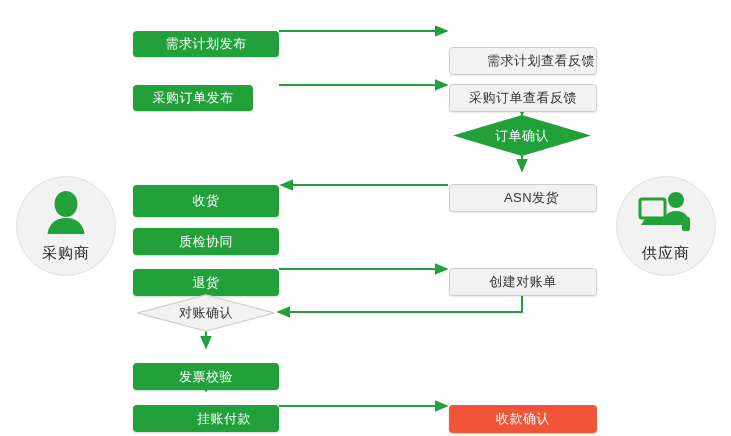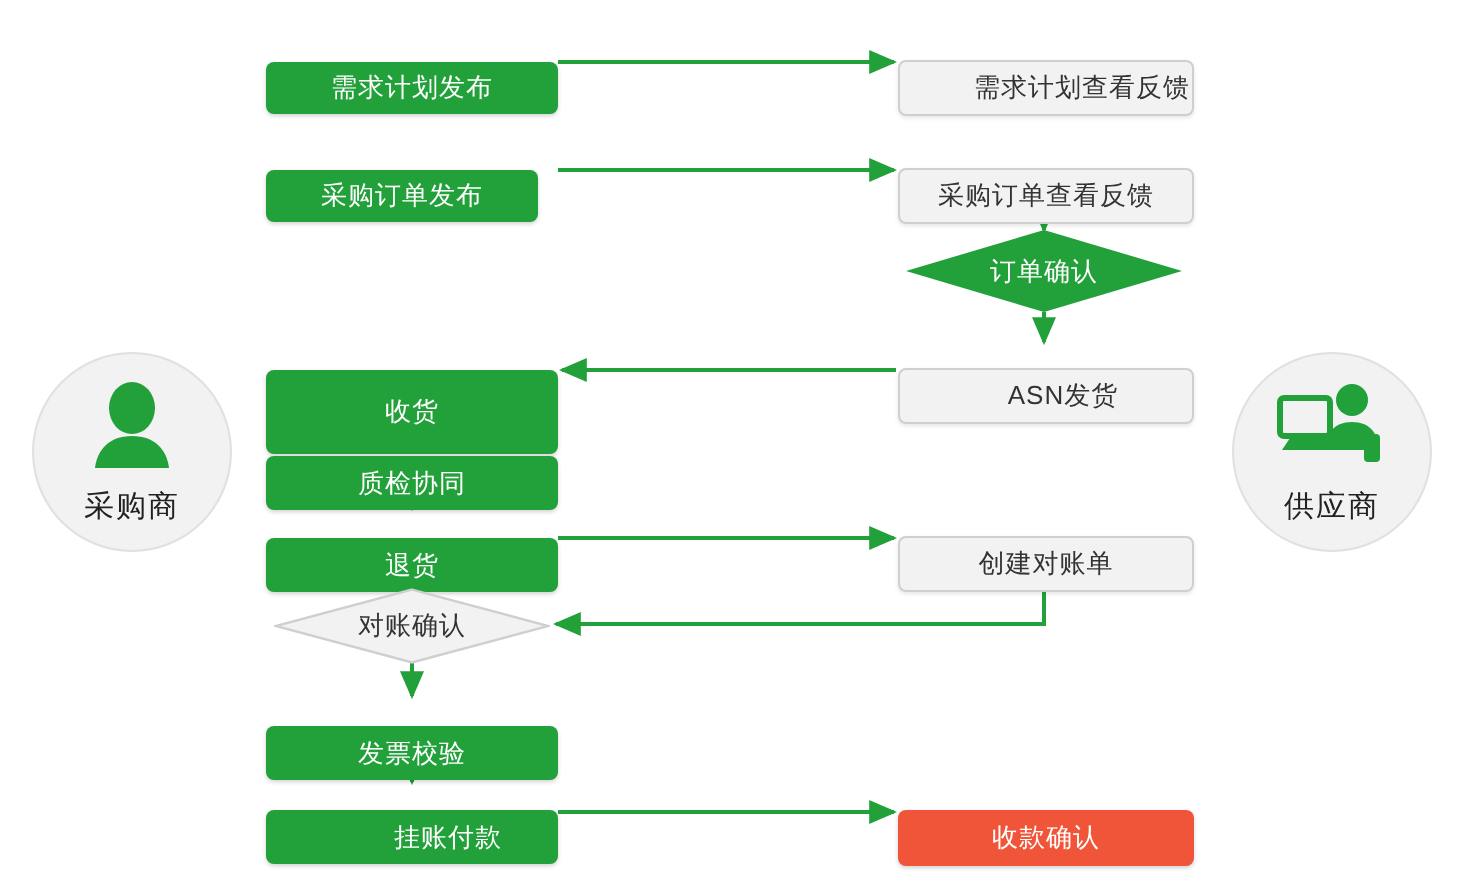--- a/index.html
+++ b/index.html
@@ -132,44 +132,44 @@
       <path d="M38 20c-9 0-13 5.5-13.5 14h27C51 25.5 47 20 38 20z" fill="#22a03a"></path>
       <rect x="44" y="26" width="8" height="14" rx="2" fill="#22a03a"></rect>
     </svg>
     <span class="aname">供应商</span>
   </div>
 
   <div class="node green" style="left:133px;top:18px;width:146px;height:26px;">
     <span>需求计划发布</span>
   </div>
 
-  <div class="node gray" style="left:449px;top:17px;width:148px;height:28px;padding-left:36px;">
+  <div class="node gray" style="left:449px;top:34px;width:148px;height:28px;padding-left:36px;">
     <span>需求计划查看反馈</span>
   </div>
 
-  <div class="node green" style="left:133px;top:72px;width:136px;height:26px;">
+  <div class="node green" style="left:133px;top:72px;width:120px;height:26px;">
     <span>采购订单发布</span>
   </div>
 
   <div class="node gray" style="left:449px;top:71px;width:148px;height:28px;">
     <span>采购订单查看反馈</span>
   </div>
 
   <div class="diamond green" style="left:453px;top:115px;width:138px;height:41px;">
     <svg width="138" height="41" viewBox="0 0 138 41">
       <polygon points="69,0 138,20.5 69,41 0,20.5" fill="#22a03a"></polygon>
     </svg>
     <span class="dlabel">订单确认</span>
   </div>
 
   <div class="node gray" style="left:449px;top:171px;width:148px;height:28px;padding-left:17px;">
     <span>ASN发货</span>
   </div>
 
-  <div class="node green" style="left:133px;top:172px;width:146px;height:42px;">
+  <div class="node green" style="left:133px;top:172px;width:146px;height:32px;">
     <span>收货</span>
   </div>
 
   <div class="node green" style="left:133px;top:215px;width:146px;height:27px;text-align:center;">
     <span>质检协同</span>
   </div>
 
   <div class="node green" style="left:133px;top:256px;width:146px;height:27px;">
     <span>退货</span>
   </div>

